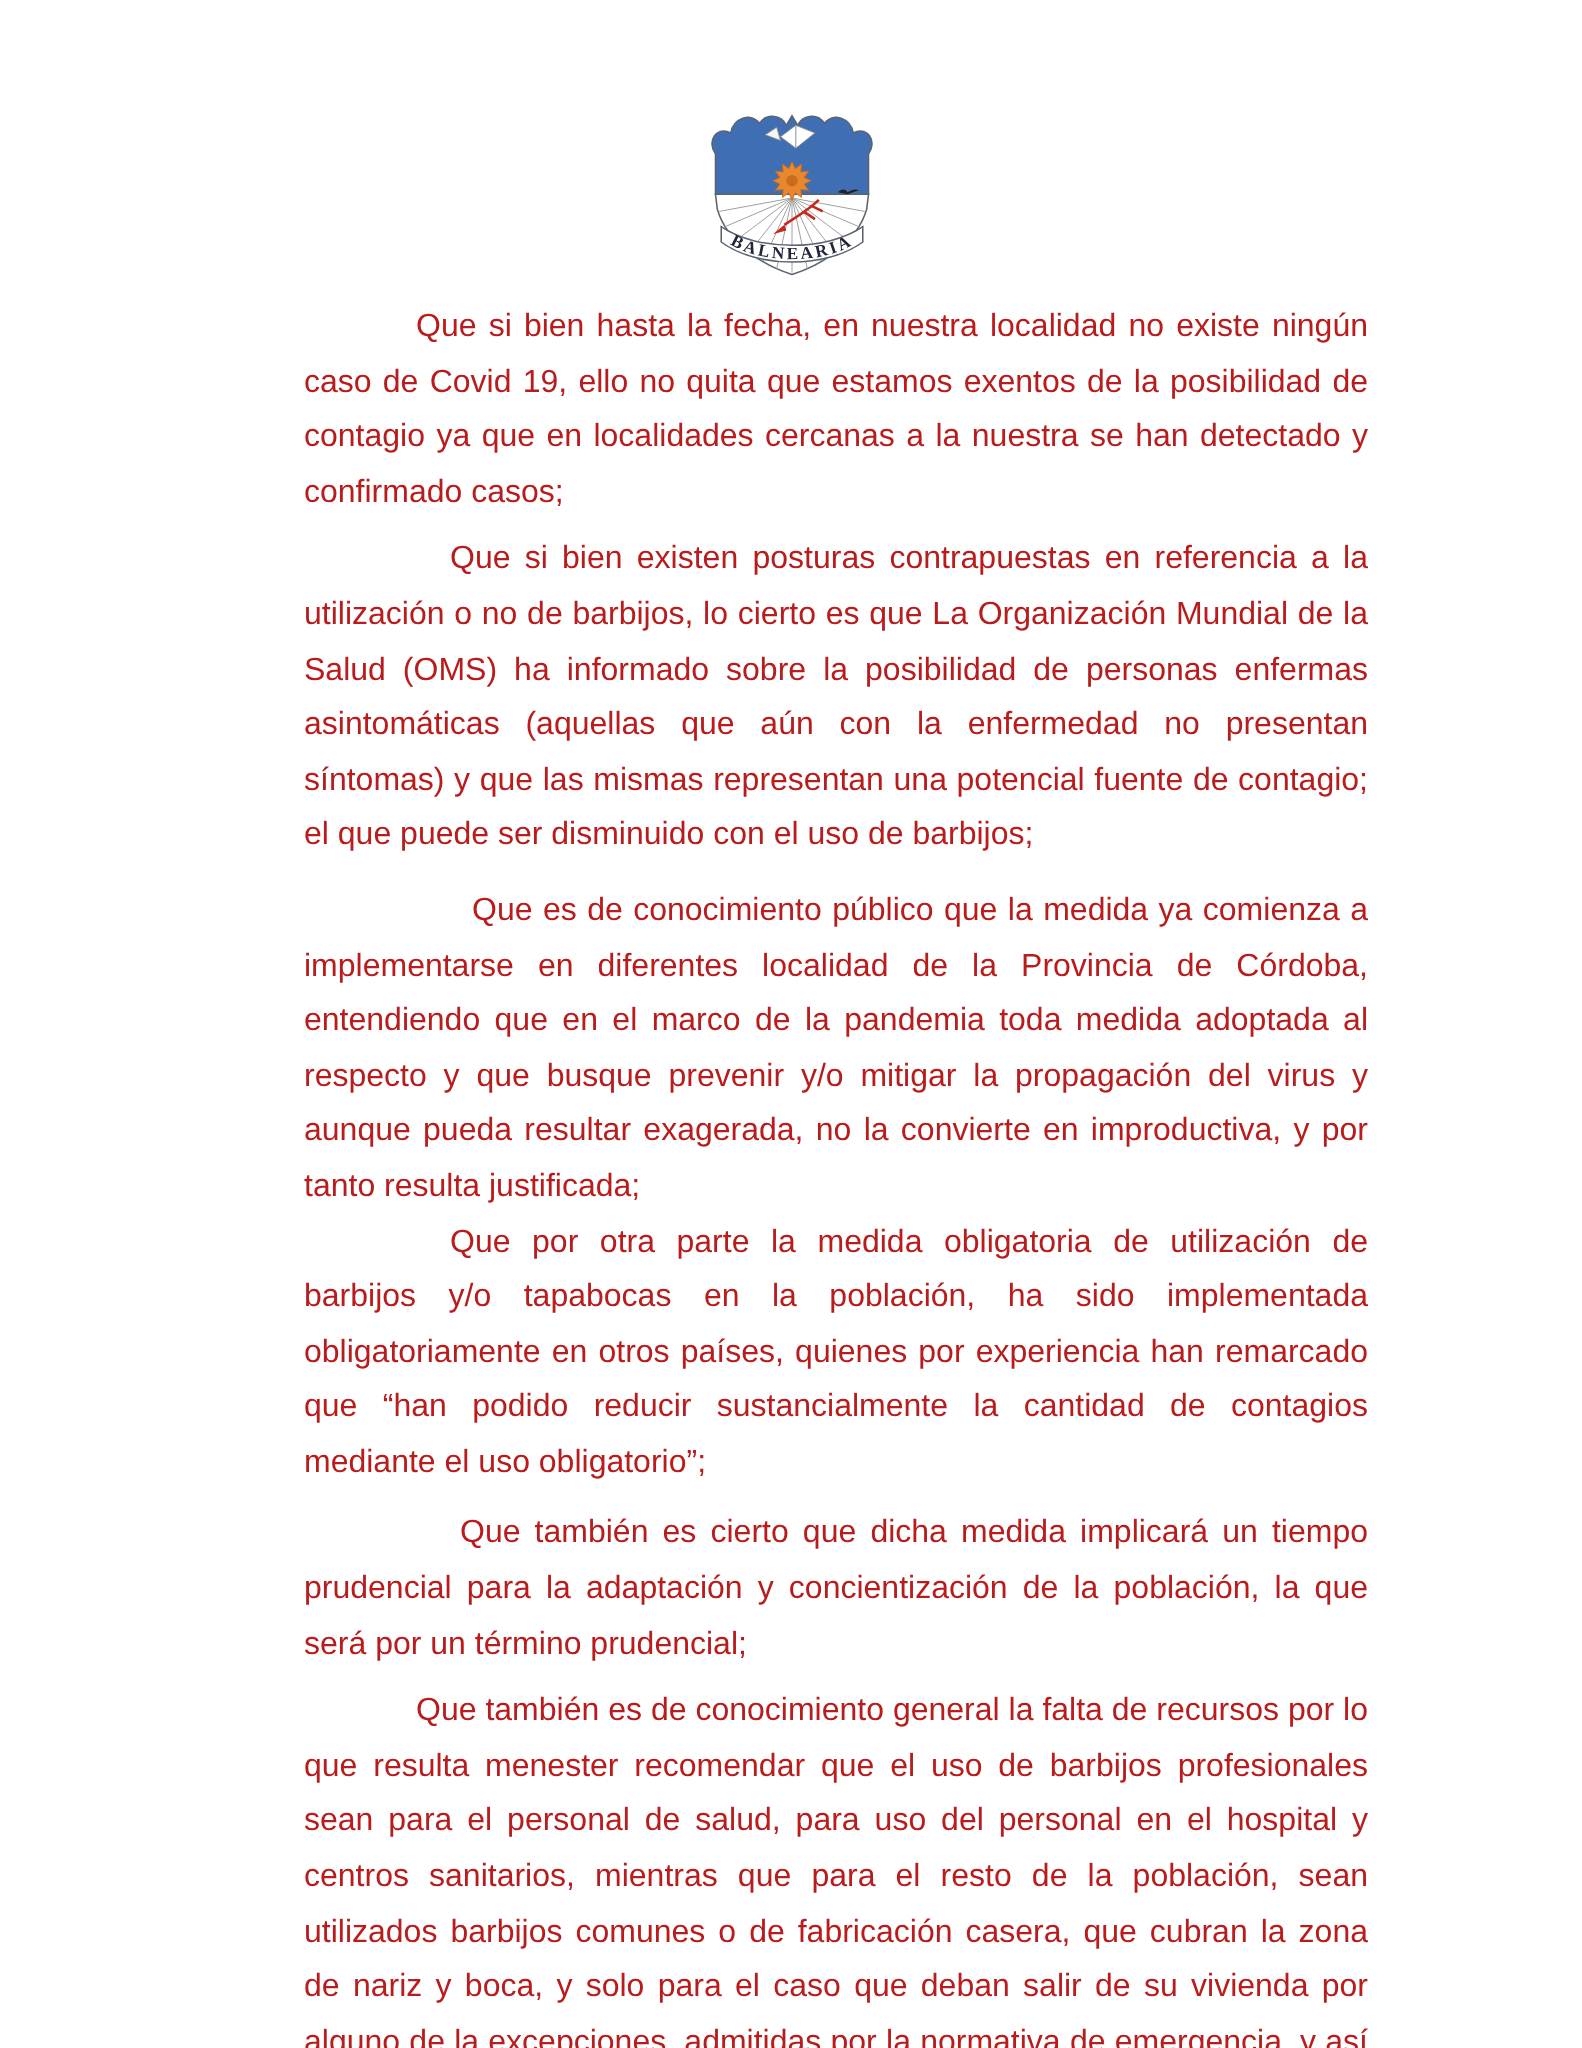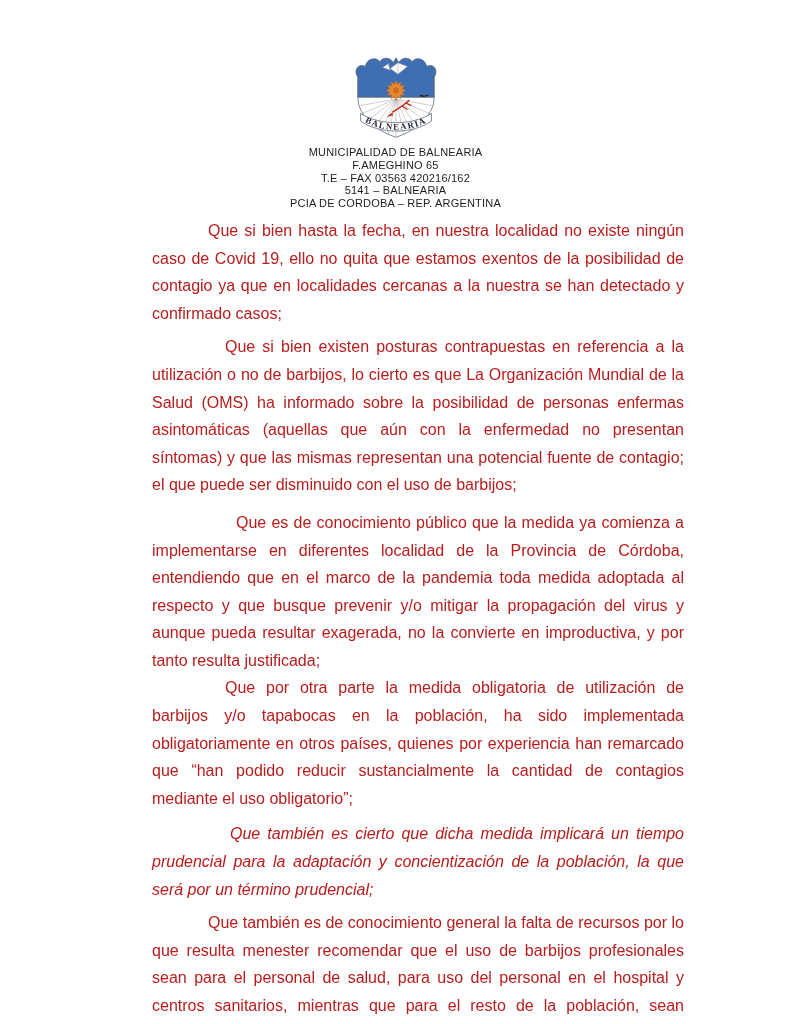--- a/index.html
+++ b/index.html
@@ -39,21 +39,21 @@
     line-height: 27.6px;
     color: #b91c1c;
     text-align: justify;
     margin-left: 40px;
   }
   .doc-body p { margin: 0; }
   .doc-body p:nth-of-type(1) { text-indent: 56px; }
   .doc-body p:nth-of-type(2) { text-indent: 73px; margin-top: 6px; }
   .doc-body p:nth-of-type(3) { text-indent: 84px; margin-top: 10px; }
   .doc-body p:nth-of-type(4) { text-indent: 73px; }
-  .doc-body p:nth-of-type(5) { text-indent: 78px; margin-top: 8px; font-style: italic; }
+  .doc-body p:nth-of-type(5) { text-indent: 78px; margin-top: 8px; }
   .doc-body p:nth-of-type(6) { text-indent: 56px; margin-top: 6px; }
 </style>
 </head>
 <body>
 
 <div class="page">
 
   <header class="letterhead">
 
     <div class="crest-wrap">
@@ -102,27 +102,20 @@
           <polygon points="46,60 40,65 47,63" fill="#c5281c" stroke="none"></polygon>
         </g>
 
         <path d="M13,61 C32,74 68,74 87,61 L87,69 C68,83 32,83 13,69 Z" fill="#ffffff" stroke="#5a6470" stroke-width="0.8"></path>
         <text font-family="Liberation Serif, DejaVu Serif, serif" font-size="9" font-weight="bold" fill="#23233a" letter-spacing="1.5" text-anchor="middle">
           <textPath href="#bannerCurve" startOffset="50%">BALNEARIA</textPath>
         </text>
       </svg>
     </div>
 
-    <div class="org-lines">
-      <div>MUNICIPALIDAD DE BALNEARIA</div>
-      <div>F.AMEGHINO 65</div>
-      <div>T.E – FAX 03563 420216/162</div>
-      <div>5141 – BALNEARIA</div>
-      <div>PCIA DE CORDOBA – REP. ARGENTINA</div>
-    </div>
   </header>
 
   <main class="doc-body">
     <p>Que si bien  hasta la fecha, en nuestra localidad  no existe ningún caso  de Covid 19, ello no quita que estamos exentos de la posibilidad de contagio  ya que  en  localidades cercanas a la nuestra se han detectado y confirmado casos;</p>
     <p>Que si bien existen posturas contrapuestas en referencia a la utilización o no de barbijos, lo cierto es que La Organización Mundial de la Salud (OMS)  ha informado sobre la posibilidad de personas enfermas asintomáticas (aquellas que aún con la enfermedad no presentan síntomas)  y que las mismas representan una potencial fuente de contagio; el que  puede ser disminuido con el uso de barbijos;</p>
     <p>Que es de conocimiento público que la medida ya comienza a implementarse en diferentes localidad de  la Provincia de Córdoba, entendiendo que en el marco de la pandemia toda medida adoptada al respecto y que busque prevenir y/o mitigar la propagación del virus y aunque  pueda resultar exagerada, no la convierte en  improductiva, y por tanto resulta justificada;</p>
     <p>Que por otra parte  la medida obligatoria de utilización de barbijos y/o tapabocas en la población, ha  sido implementada obligatoriamente en otros países, quienes por experiencia han  remarcado  que  “han podido reducir sustancialmente la cantidad de contagios mediante el uso obligatorio”;</p>
     <p>Que también es cierto que dicha medida  implicará un tiempo prudencial  para la adaptación y concientización de la población,  la que será por un término prudencial;</p>
     <p>Que también es de conocimiento general  la falta de recursos por lo que resulta menester  recomendar que el uso de barbijos  profesionales sean  para  el personal de salud, para uso del personal  en el hospital y centros sanitarios, mientras que para el resto de la población, sean utilizados barbijos comunes o de fabricación casera,  que cubran la zona de nariz y boca, y solo para el caso que deban salir de su vivienda por alguno de la excepciones, admitidas por la normativa de emergencia, y así evitar la propagación del COVID-19;</p>
   </main>

